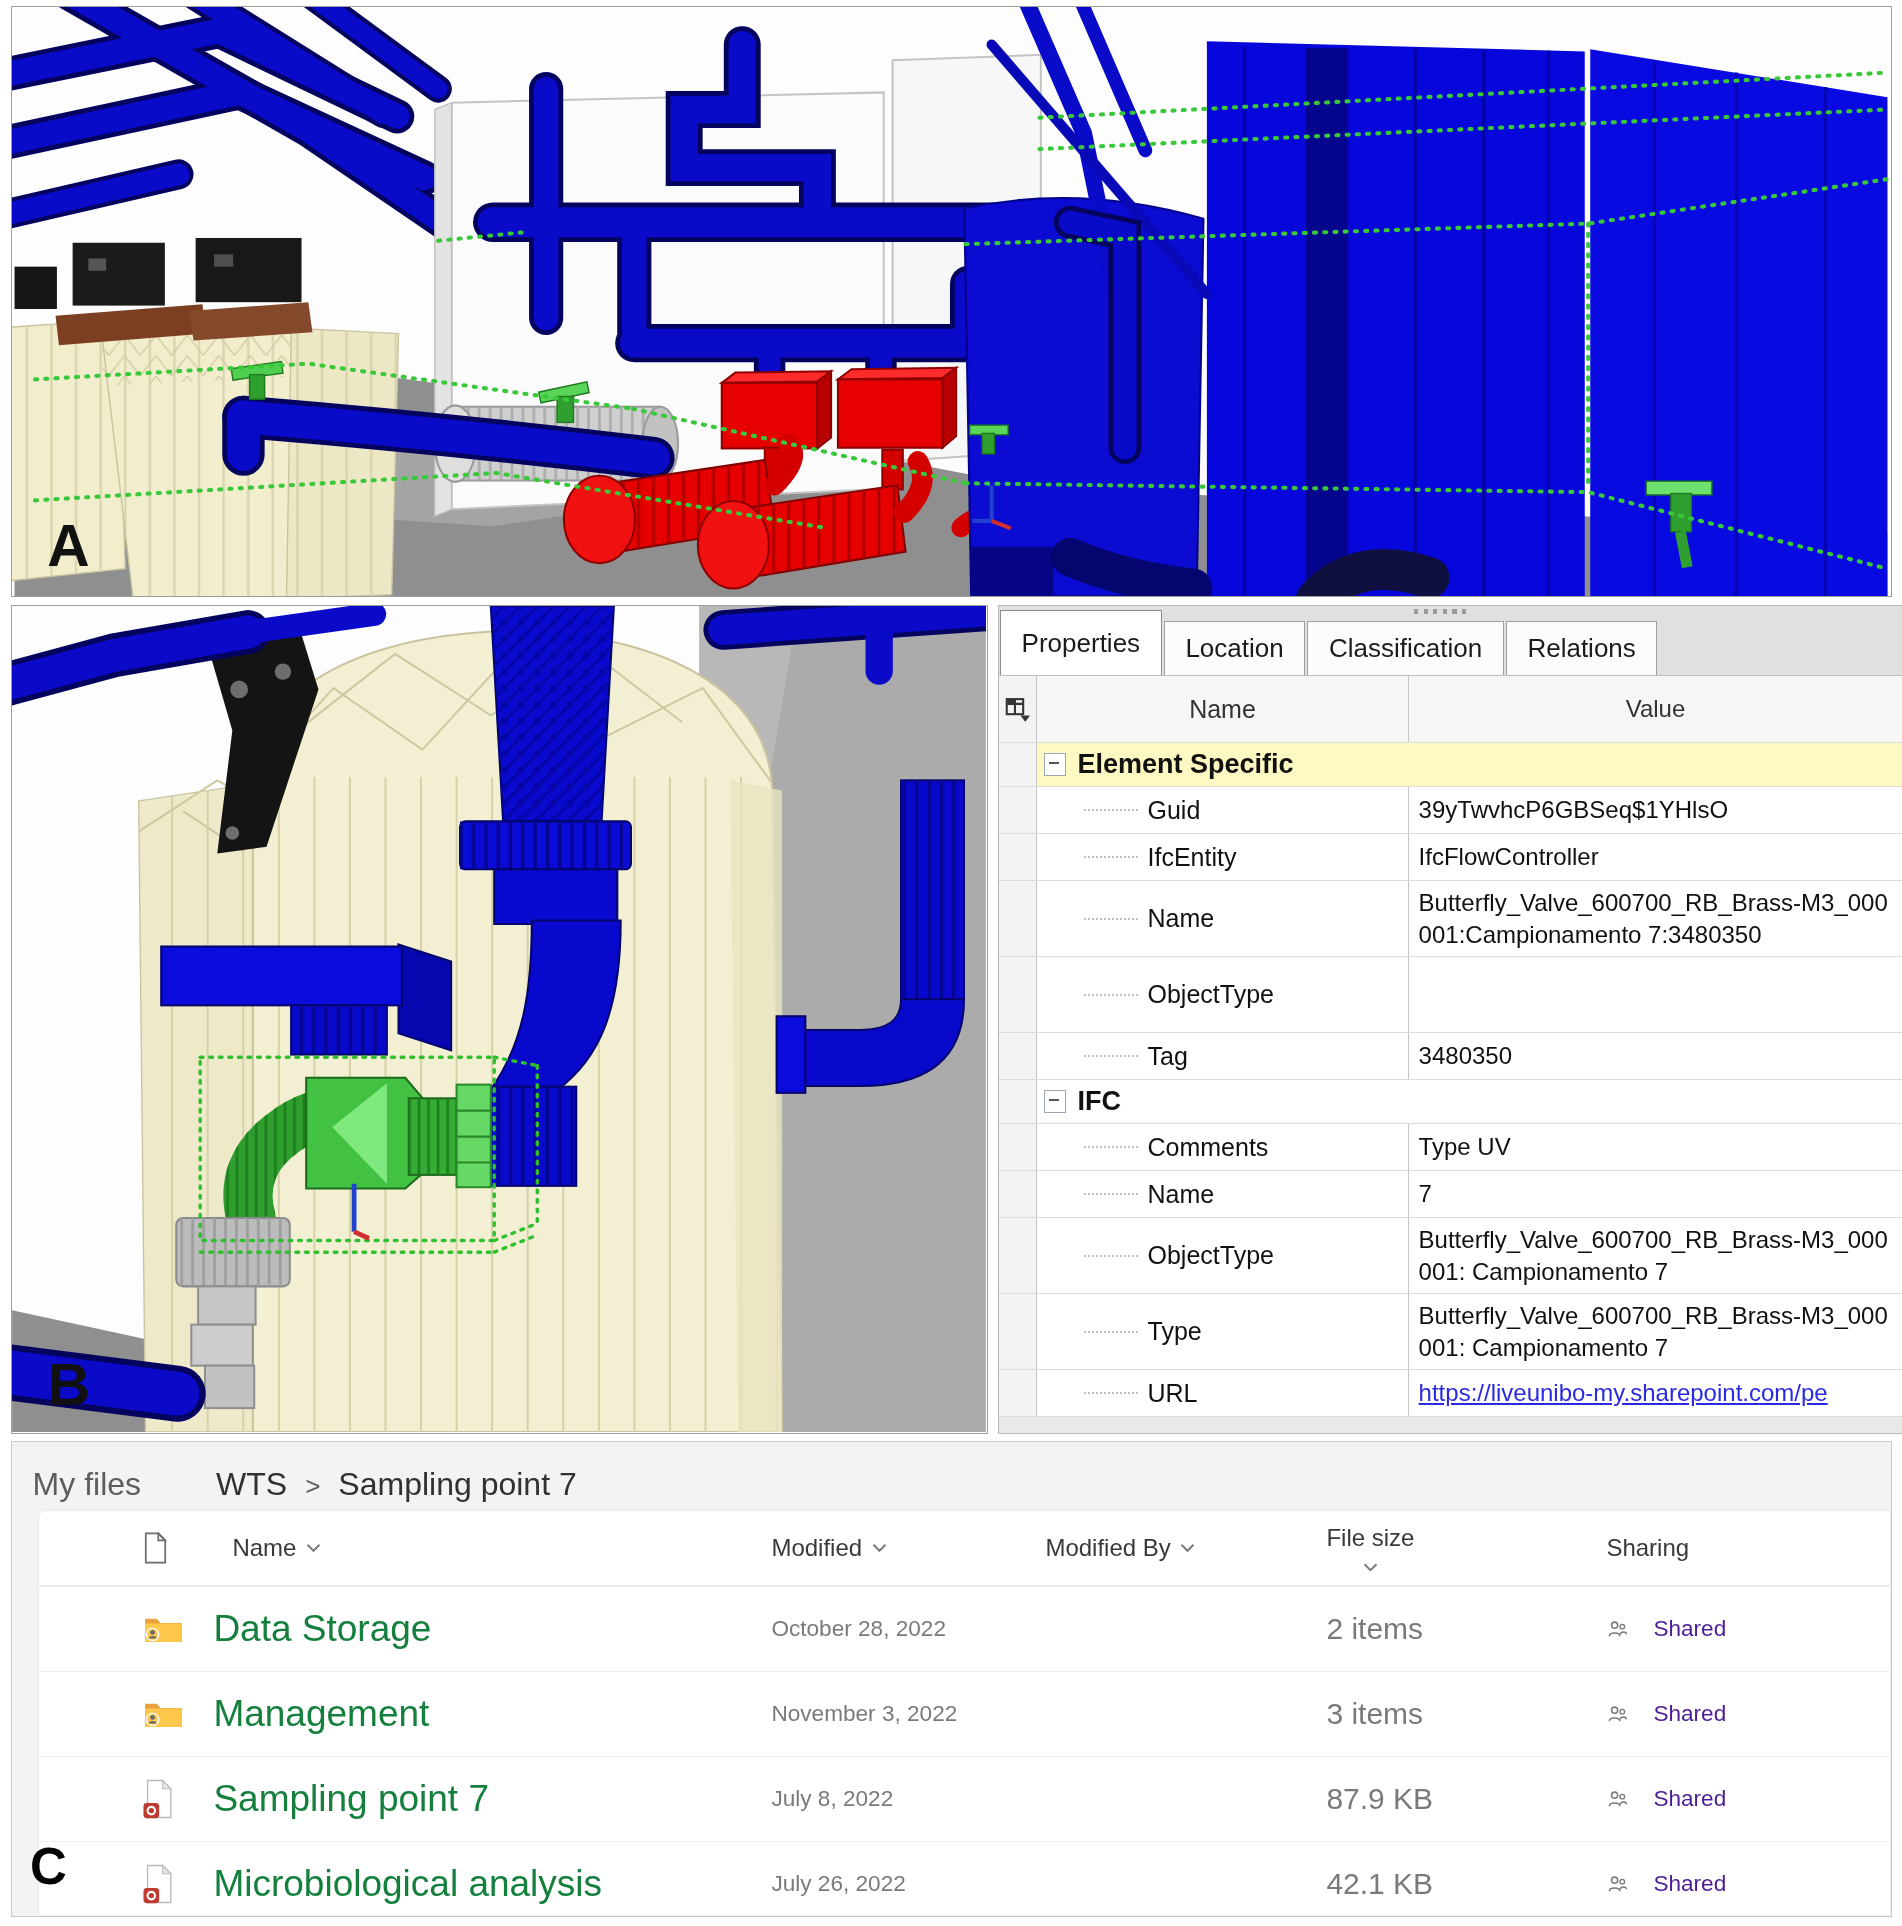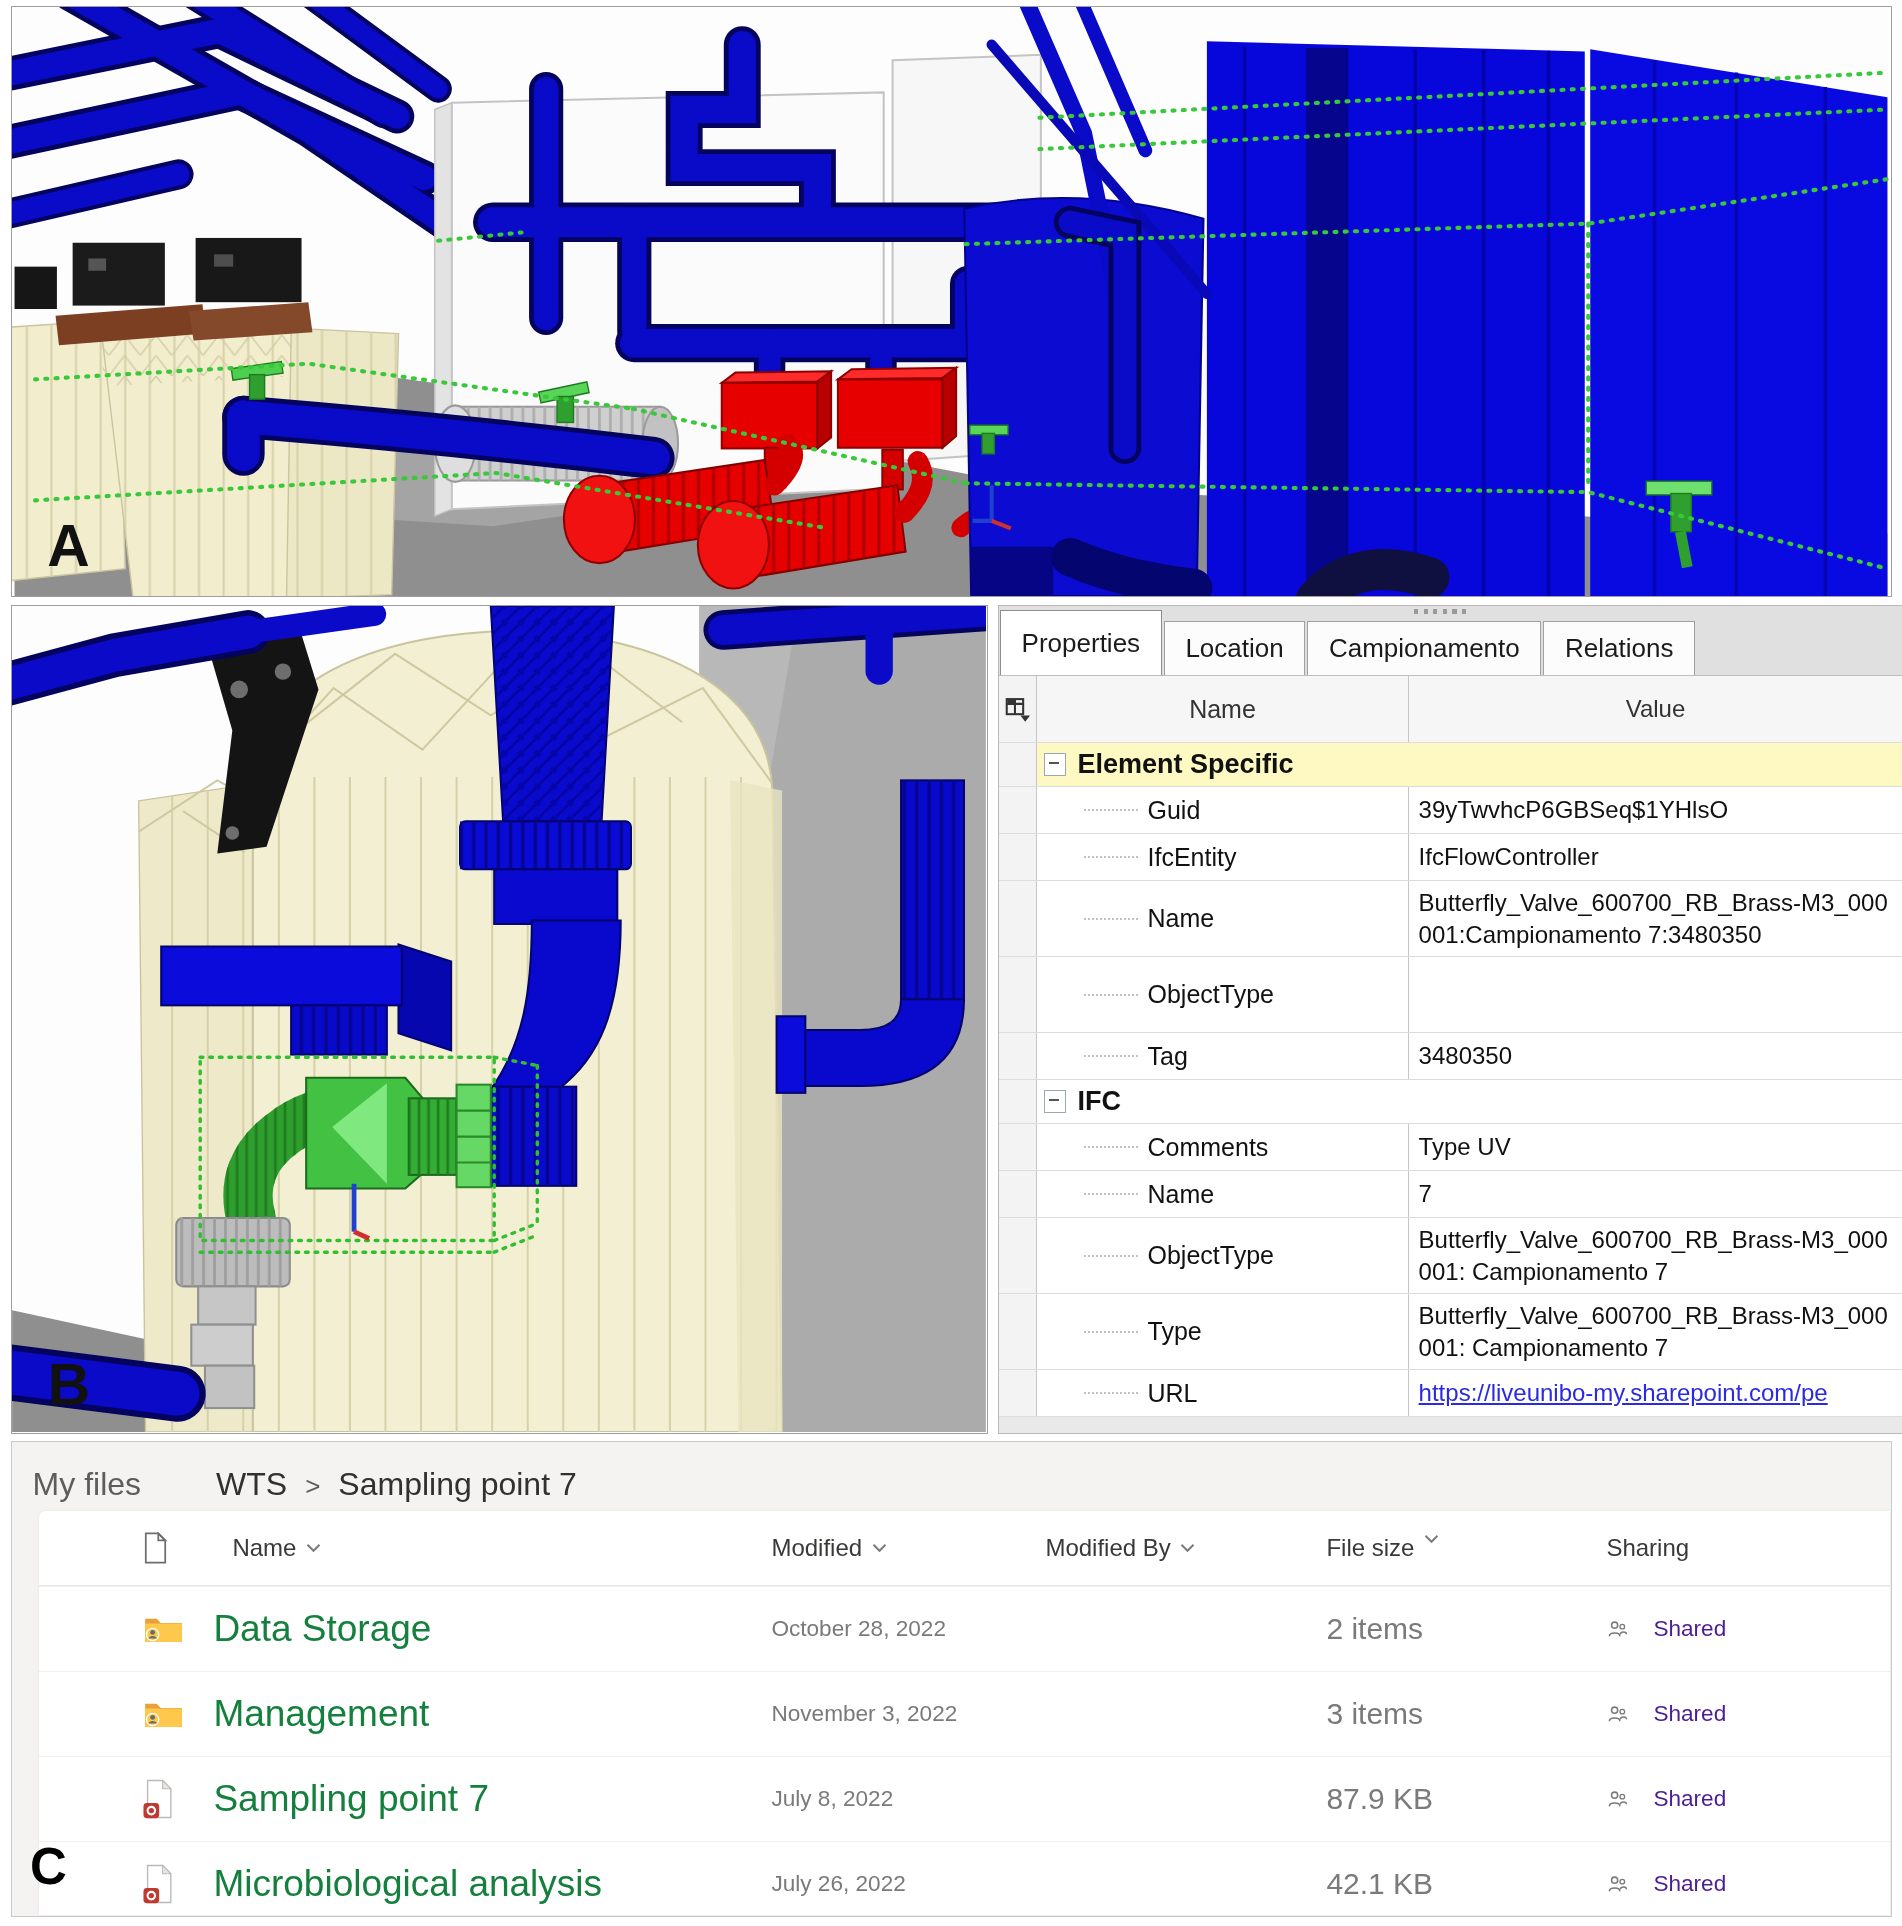--- a/index.html
+++ b/index.html
@@ -40,21 +40,21 @@
   
   .crumbbar{position:absolute;left:20.6px;top:24px;display:flex;align-items:baseline;font-size:32px;color:#323130;}
   .crumb-root{color:#5f5d5b;margin-right:75px;}
   .crumb-sep{color:#5f5d5b;font-size:26px;margin:0 18px;}
   .filecard{position:absolute;left:27.4px;top:69px;right:1.4px;bottom:1.4px;background:#ffffff;border-top-left-radius:6.9px;
             box-shadow:0 0 4.1px rgba(0,0,0,0.06);}
   .fhead{position:relative;height:74px;border-bottom:0.7px solid #e8e6e4;color:#3a3938;font-size:24px;}
   .fhead .hname{position:absolute;left:193px;top:50%;transform:translateY(-50%);display:flex;align-items:center;gap:9.6px;}
   .fhead .hmod{position:absolute;left:732px;top:50%;transform:translateY(-50%);display:flex;align-items:center;gap:9.6px;}
   .fhead .hmodby{position:absolute;left:1006px;top:50%;transform:translateY(-50%);display:flex;align-items:center;gap:9.6px;}
-  .fhead .hsize{position:absolute;left:1287px;top:50%;transform:translateY(-50%);display:flex;gap:9.6px;}
+  .fhead .hsize{position:absolute;left:1287px;top:50%;transform:translateY(-50%);display:flex;align-items:center;gap:9.6px;flex-direction:column;}
   .fhead .hshare{position:absolute;left:1567px;top:50%;transform:translateY(-50%);}
   .hdoc{position:absolute;left:104px;top:50%;transform:translateY(-50%);}
   .frow{position:relative;height:84px;border-top:0.7px solid #f0efee;}
   .frow:first-of-type{border-top:none;}
   .frow .ficon{position:absolute;left:103px;top:50%;transform:translateY(-50%);}
   .frow .fname{position:absolute;left:174px;top:50%;transform:translateY(-50%);font-size:37px;color:#15803d;}
   .frow .fmod{position:absolute;left:732px;top:50%;transform:translateY(-50%);font-size:22.6px;color:#7a7a7a;}
   .frow .fmodby{position:absolute;left:1006px;top:50%;transform:translateY(-50%);font-size:22.6px;color:#7a7a7a;}
   .frow .fsize{position:absolute;left:1287px;top:50%;transform:translateY(-50%);font-size:30px;color:#7a7a7a;}
   .frow .fshare{position:absolute;left:1567px;top:50%;transform:translateY(-50%);font-size:22.6px;color:#4c1d95;display:flex;align-items:center;gap:24px;}
@@ -361,21 +361,21 @@
   <div id="panel-props" class="panel">
     <div class="tabstrip">
       <div class="drag-dots"></div>
       <div class="tab active">
           <span>Properties</span>
         </div>
       <div class="tab">
           <span>Location</span>
         </div>
       <div class="tab">
-          <span>Campionamento</span>
+          <span>Classification</span>
         </div>
       <div class="tab">
           <span>Relations</span>
         </div>
     </div>
     <div class="ptable">
       <div class="prow header">
         <div class="gcell">
           <svg width="27.4" height="27.4" viewBox="0 0 40 40">
               <rect x="4" y="6" width="24" height="22" fill="none" stroke="#333" stroke-width="3"></rect>

